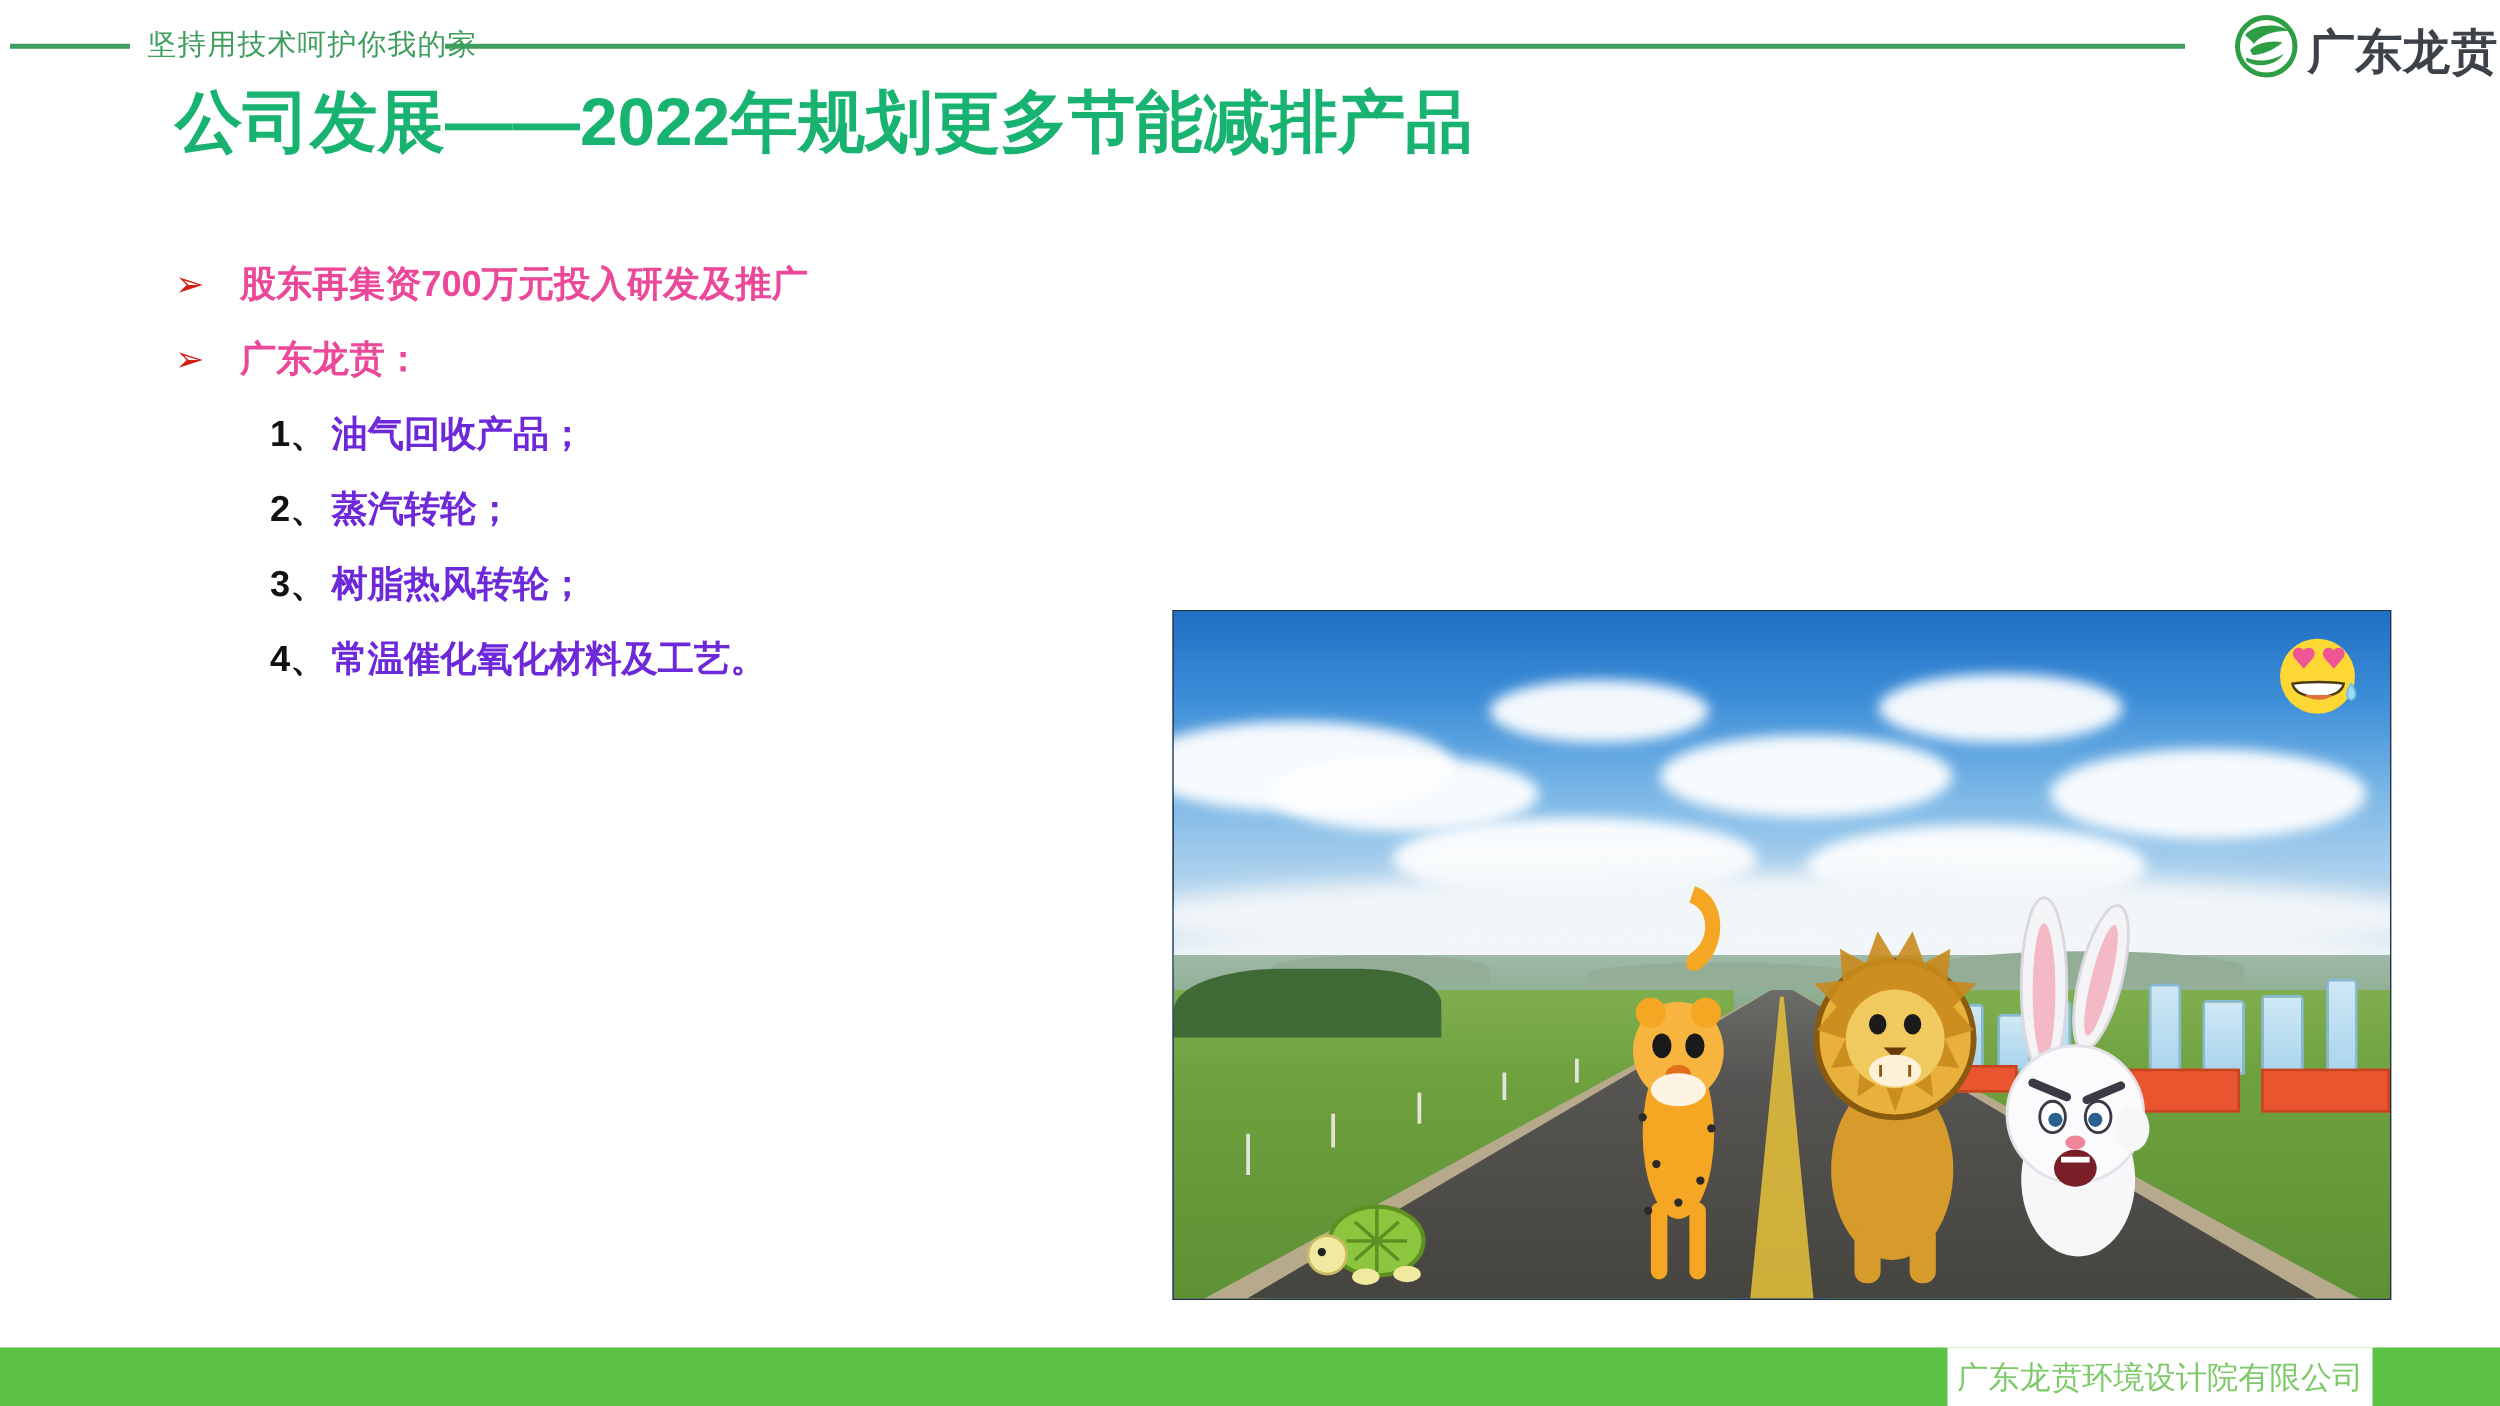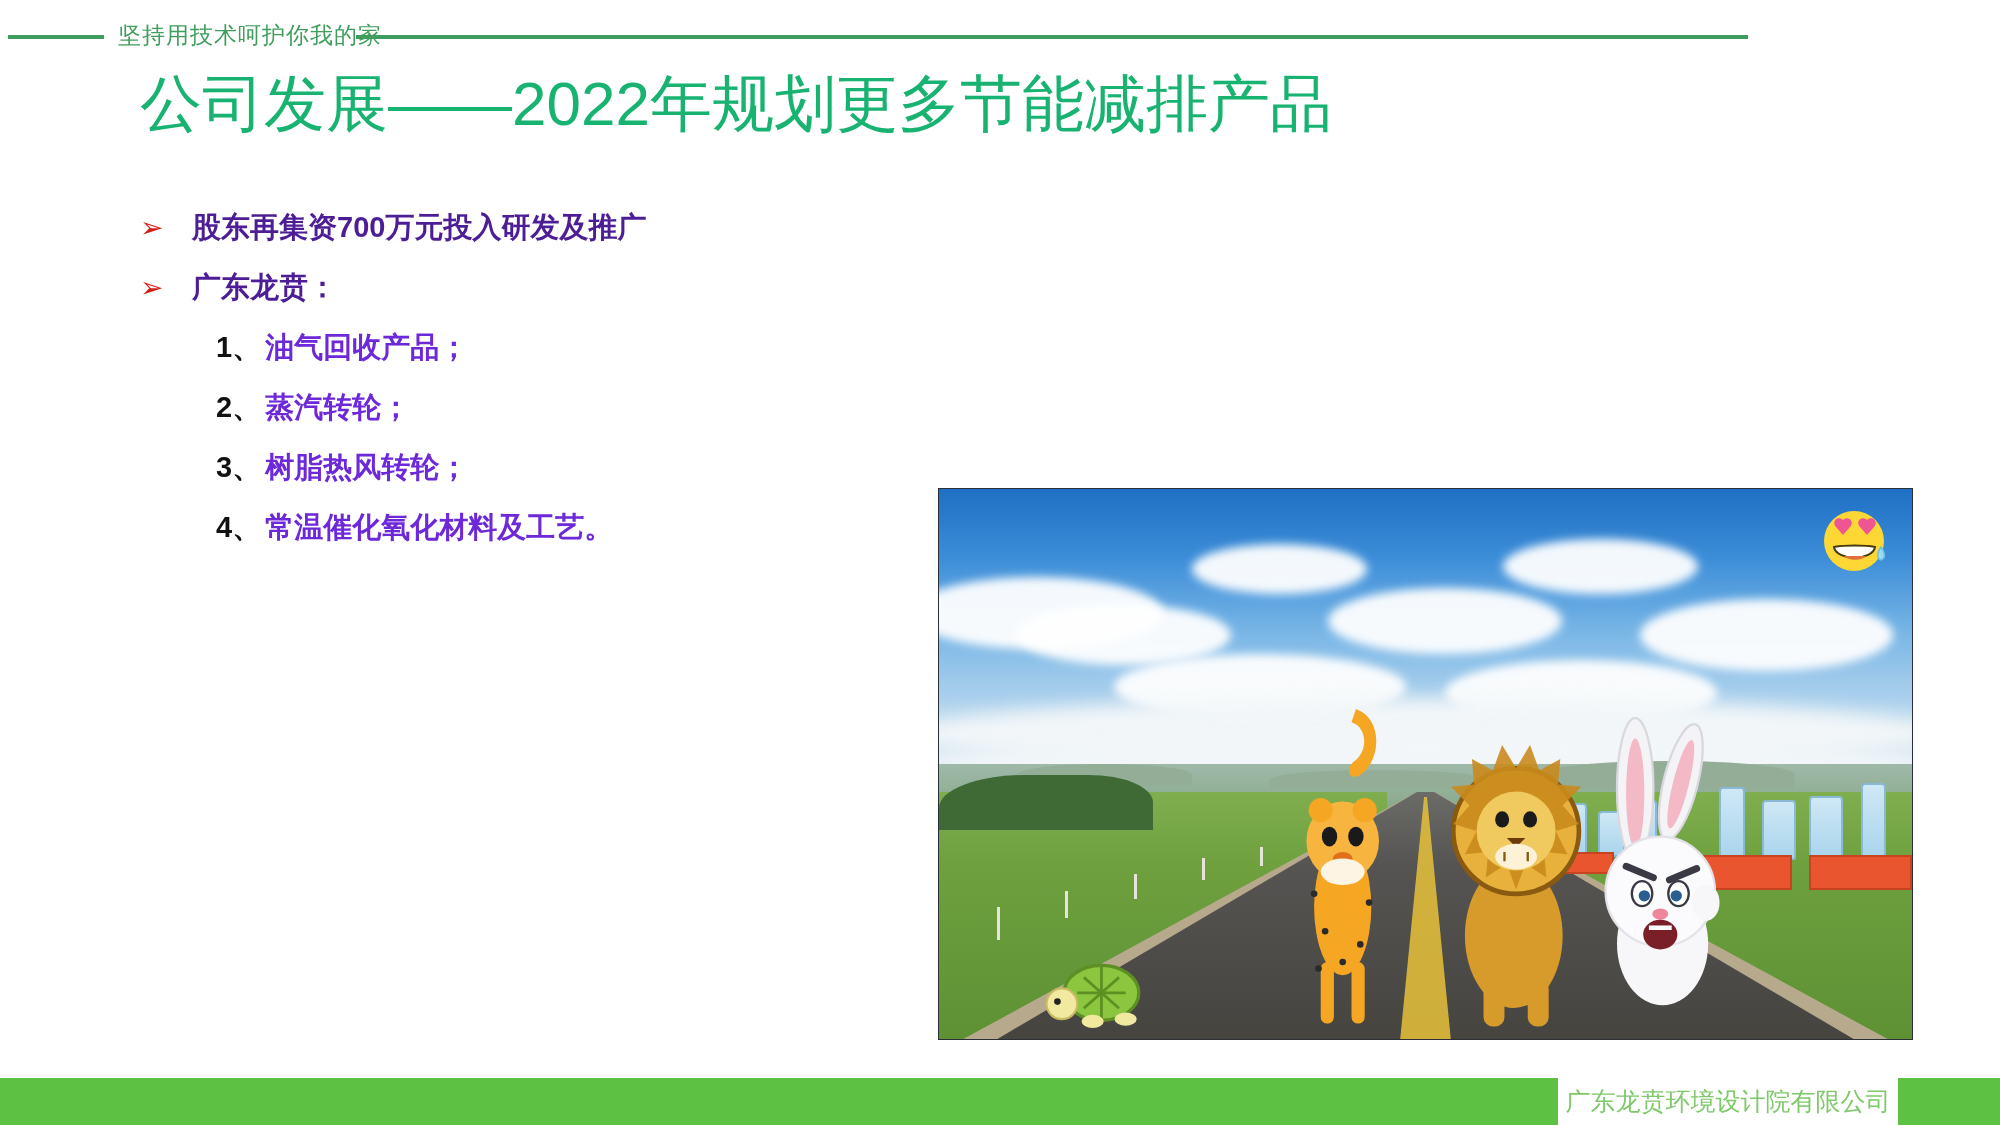--- a/index.html
+++ b/index.html
@@ -70,22 +70,22 @@
     font-weight: 700;
     color: #3d4148;
     letter-spacing: 0px;
     white-space: nowrap;
   }
 
   
   #slide-title {
     position: absolute;
     left: 140px; top: 62px;
-    font-size: 62px;
-    font-weight: 400;
+    font-size: 54px;
+    font-weight: 700;
     color: #19b371;
     letter-spacing: 0px;
     white-space: nowrap;
   }
 
   
   #bullets {
     position: absolute;
     left: 140px; top: 198px;
     width: 760px;
@@ -99,21 +99,21 @@
   .bullet-marker {
     width: 52px;
     font-size: 28px;
     color: #d41f16;
     line-height: 1;
     flex: none;
   }
   .bullet-text {
     font-size: 29px;
     font-weight: 700;
-    color: #4c1d95;
+    color: #ec4899;
     white-space: nowrap;
   }
   .sub-row {
     position: relative;
     height: 60px;
     display: flex;
     align-items: center;
     padding-left: 76px;
   }
   .sub-index {
@@ -295,20 +295,30 @@
 <body>
 
 <div id="slide">
 
   <div id="header-band">
     <div class="hdr-rule-left"></div>
     <div class="hdr-tagline">坚持用技术呵护你我的家</div>
     <div class="hdr-rule-right"></div>
   </div>
 
+  <div id="logo">
+    <div class="logo-emblem">
+      <svg width="42" height="42" viewBox="0 0 42 42" aria-hidden="true">
+        <path d="M4 12 C12 2, 34 3, 39 9 C30 8, 18 11, 11 19 C9 16, 6 14, 4 12 Z" fill="#2e9e45"></path>
+        <path d="M8 24 C14 18, 26 16, 34 18 C27 24, 18 28, 10 28 Z" fill="#2e9e45"></path>
+        <path d="M5 30 C14 34, 26 33, 35 27 C30 36, 14 39, 5 33 Z" fill="#2e9e45"></path>
+      </svg>
+    </div>
+    <div class="logo-text">广东龙贲</div>
+  </div>
 
   <div id="slide-title">公司发展——2022年规划更多节能减排产品</div>
 
   <div id="bullets">
     <div class="bullet-row">
       <span class="bullet-marker">➢</span>
       <span class="bullet-text">股东再集资700万元投入研发及推广</span>
     </div>
     <div class="bullet-row">
       <span class="bullet-marker">➢</span>

